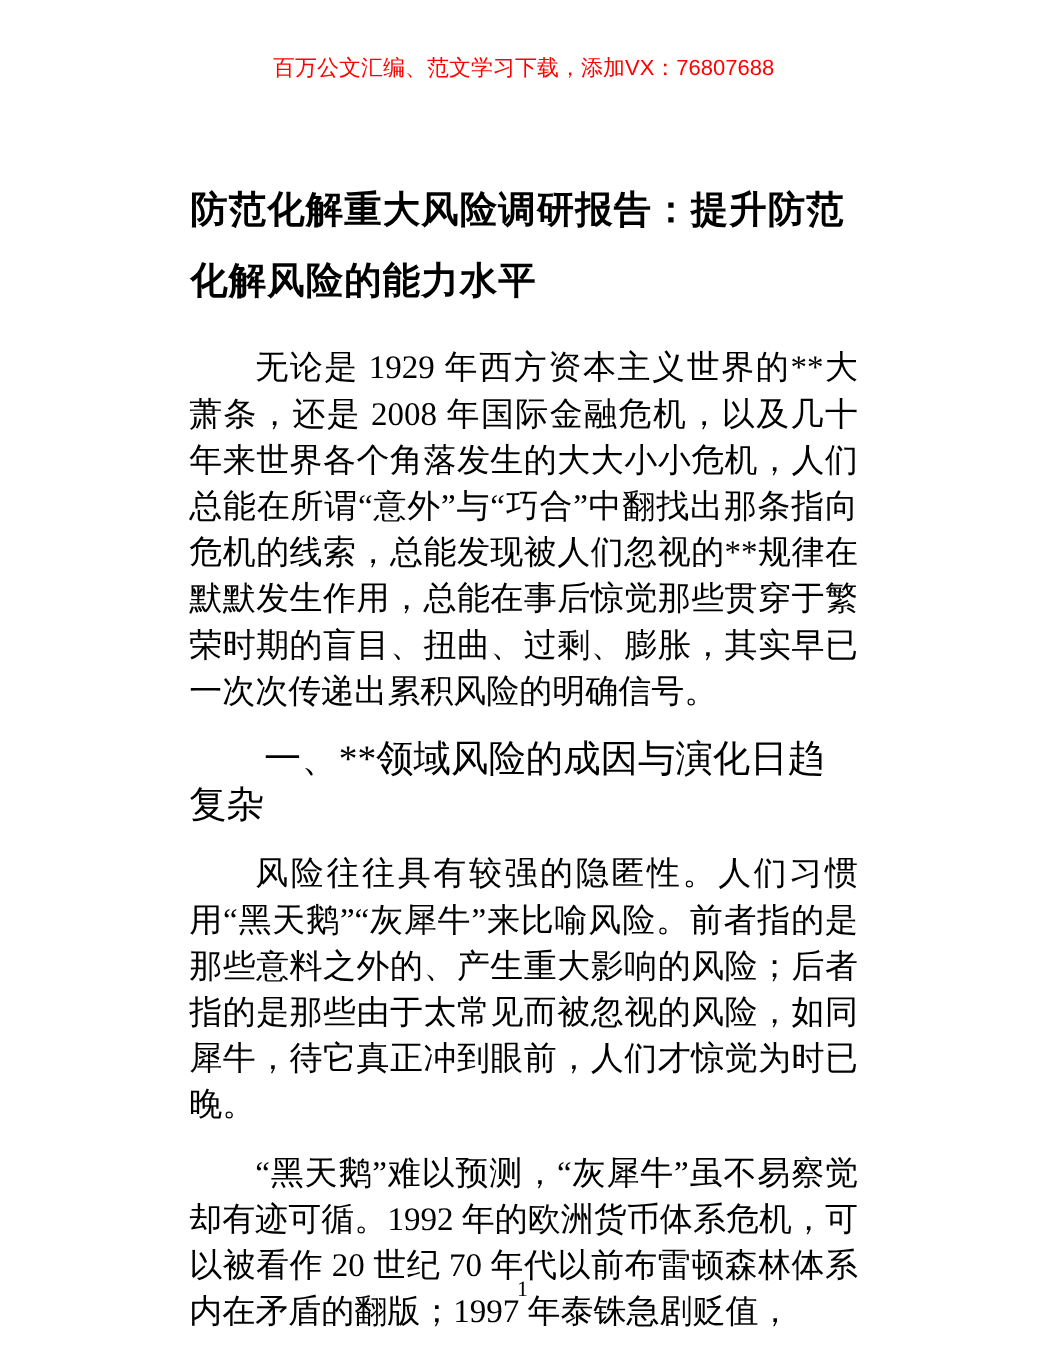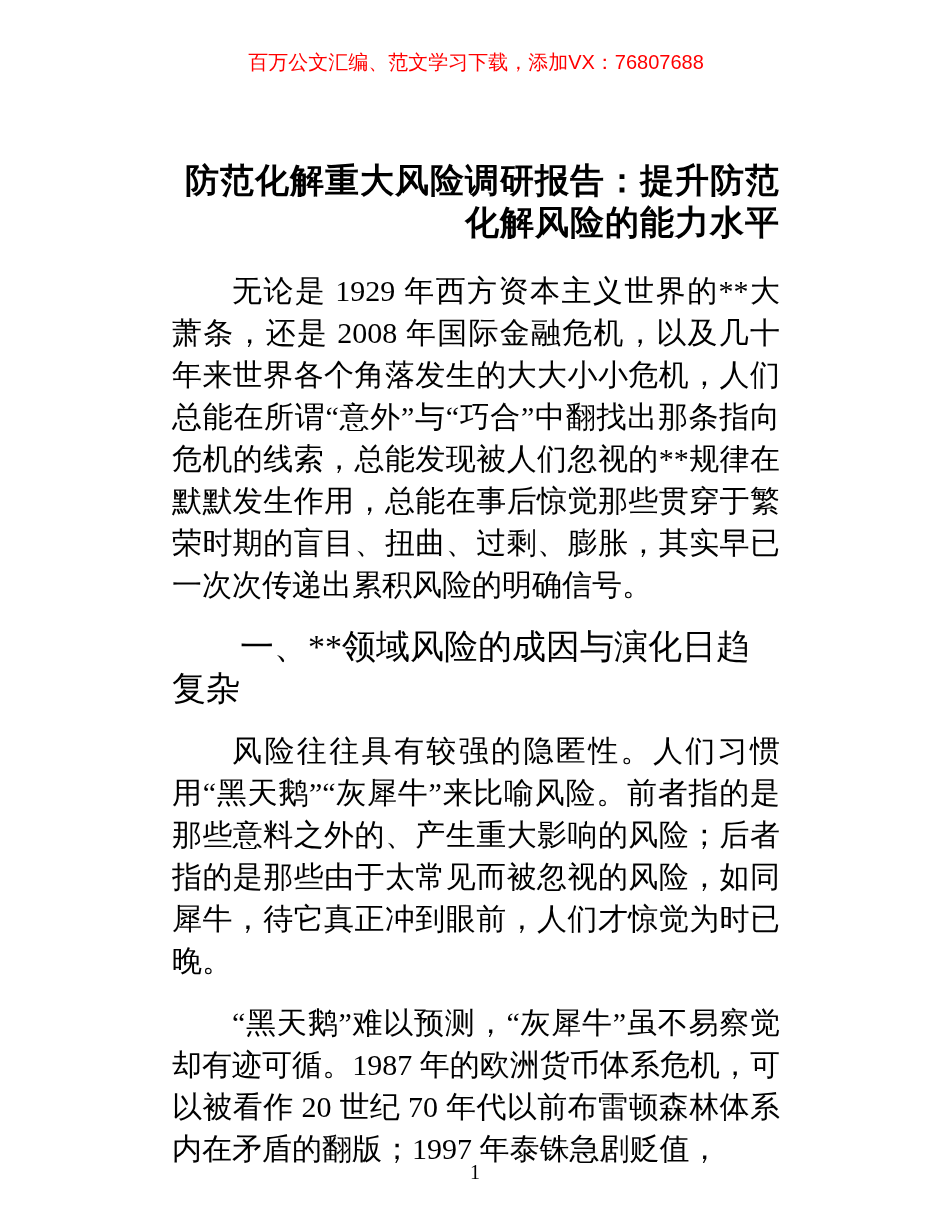--- a/index.html
+++ b/index.html
@@ -23,22 +23,22 @@
     text-align: center;
     font-size: 20px;
     line-height: 28px;
     color: #ff0000;
     font-family: "Liberation Sans", "DejaVu Sans", sans-serif;
   }
   .doc-title {
     margin: 84px 0 26px 1px;
     font-size: 34px;
     font-weight: bold;
-    line-height: 42px;
-    text-align: right;
+    line-height: 64px;
+    text-align: left;
     letter-spacing: 1px;
   }
   .para {
     margin: 0 0 20px 0;
     font-size: 30px;
     line-height: 42px;
     text-align: justify;
     text-justify: inter-ideograph;
     text-indent: 2em;
   }
@@ -69,18 +69,18 @@
   <h1 class="doc-title">防范化解重大风险调研报告：提升防范化解风险的能力水平</h1>
 
   <div>
     <p class="para">无论是 1929 年西方资本主义世界的**大萧条，还是 2008 年国际金融危机，以及几十年来世界各个角落发生的大大小小危机，人们总能在所谓“意外”与“巧合”中翻找出那条指向危机的线索，总能发现被人们忽视的**规律在默默发生作用，总能在事后惊觉那些贯穿于繁荣时期的盲目、扭曲、过剩、膨胀，其实早已一次次传递出累积风险的明确信号。</p>
 
 
     <h2 class="section-heading">一、**领域风险的成因与演化日趋复杂</h2>
 
     <p class="para">风险往往具有较强的隐匿性。人们习惯用“黑天鹅”“灰犀牛”来比喻风险。前者指的是那些意料之外的、产生重大影响的风险；后者指的是那些由于太常见而被忽视的风险，如同犀牛，待它真正冲到眼前，人们才惊觉为时已晚。</p>
 
-    <p class="para">“黑天鹅”难以预测，“灰犀牛”虽不易察觉却有迹可循。1987 年的欧洲货币体系危机，可以被看作 20 世纪 70 年代以前布雷顿森林体系内在矛盾的翻版；1997 年泰铢急剧贬值，</p>
+    <p class="para">“黑天鹅”难以预测，“灰犀牛”虽不易察觉却有迹可循。1992 年的欧洲货币体系危机，可以被看作 20 世纪 70 年代以前布雷顿森林体系内在矛盾的翻版；1997 年泰铢急剧贬值，</p>
   </div>
 
   <div class="page-number">1</div>
 
 </div>
 
 </body></html>

